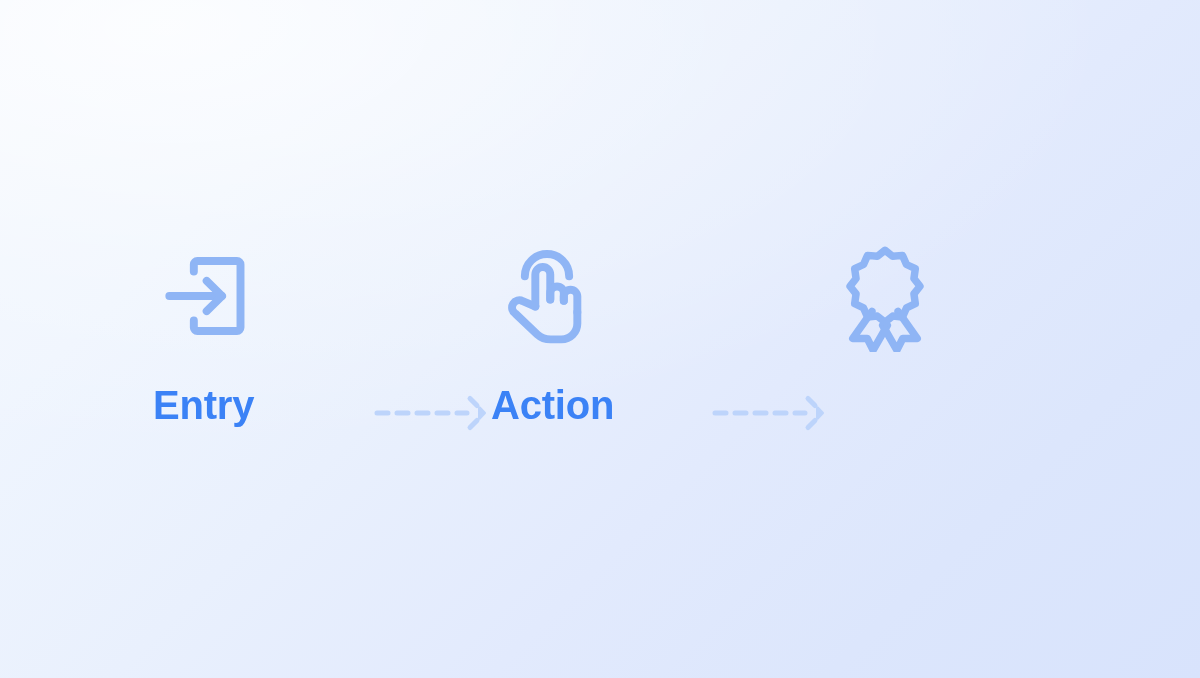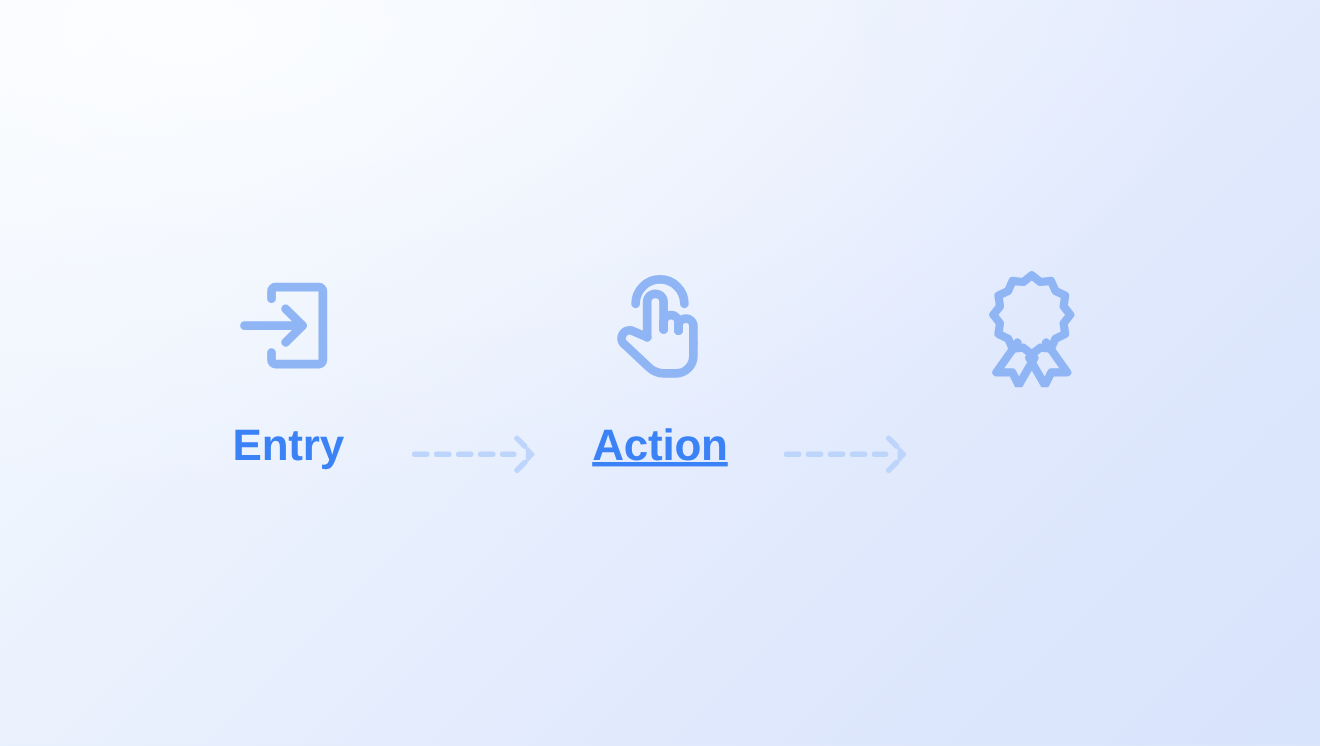--- a/index.html
+++ b/index.html
@@ -52,21 +52,21 @@
     display: flex;
     align-items: flex-start;
     justify-content: center;
     gap: 0px;
   }
 
   .step {
     width: 218px;
     display: flex;
     flex-direction: column;
-    align-items: center;
+    align-items: flex-start;
   }
 
   .step-icon {
     height: 118px;
     display: flex;
     align-items: center;
     justify-content: center;
     margin-bottom: 30px;
   }
 
@@ -140,21 +140,21 @@
 
             <path d="M19 28.5 V14.8 A3.2 3.2 0 0 1 25.4 14.8 V25.5"></path>
 
             <path d="M25.4 25.5 V22.8 A2.9 2.9 0 0 1 31.2 22.8 V26"></path>
 
             <path d="M31.2 26 V24.2 A2.9 2.9 0 0 1 37 24.2 V31"></path>
 
             <path d="M19 28.5 L13.6 26.2 A3.1 3.1 0 0 0 10.4 31.5 L19.8 40.4 A8.5 8.5 0 0 0 25.6 42.6 H30.2 A6.8 6.8 0 0 0 37 35.8 V31"></path>
           </svg>
         </div>
-        <div class="step-label" style="color: rgb(59, 130, 246); text-decoration: underline;">Action</div>
+        <div class="step-label" style="color: rgb(59, 130, 246);">Action</div>
       </div>
 
       <div class="connector">
         <svg width="120" height="56" viewBox="0 0 120 56" fill="none" stroke="#bdd4fb" stroke-width="5" stroke-linecap="round">
           <path d="M6 28 H96" stroke-dasharray="11 9"></path>
           <path d="M99 13.5 L106 20.5"></path>
           <path d="M99 42.5 L106 35.5"></path>
           <path d="M108.5 22.8 L113.5 28 L108.5 33.2 Z" fill="#bdd4fb" stroke="#bdd4fb" stroke-width="3" stroke-linejoin="round"></path>
         </svg>
       </div>

